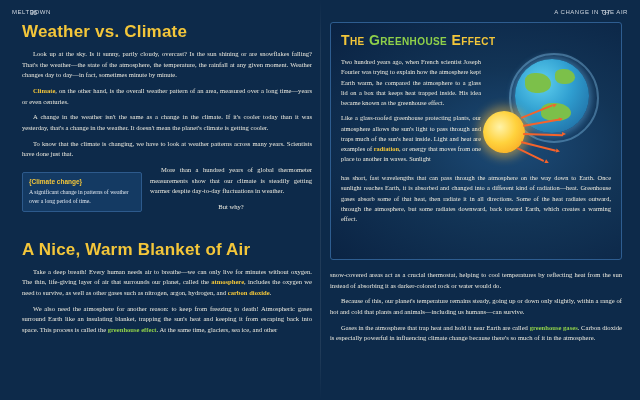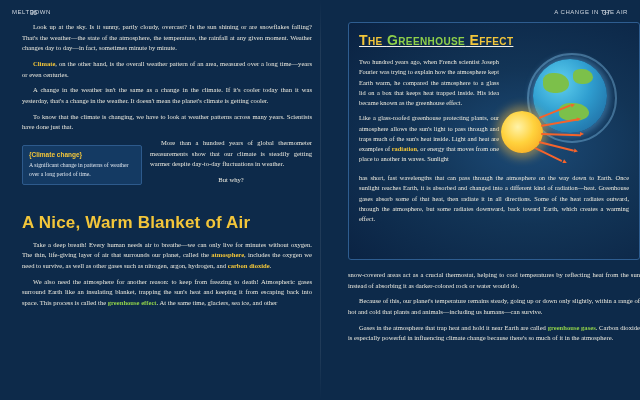--- a/index.html
+++ b/index.html
@@ -48,21 +48,21 @@
   .defbox .dt{font-family:"Liberation Sans",sans-serif;font-weight:bold;color:#f3c63a;
     font-size:6.5px;margin-bottom:3px;}
   .defbox .dd{font-size:5.8px;line-height:1.5;color:#dfe6ee;}
   .sideflow{font-size:6.6px;line-height:1.62;color:#eceadf;text-align:justify;}
   .flowrow{display:flex;gap:8px;align-items:flex-start;}
   .flowrow .right{flex:1;}
   .flowrow .right p{margin:0 0 5px 0;text-indent:11px;}
   .qmark{text-align:center;font-size:6.6px;margin:2px 0 0 0;color:#eceadf;}
 
   
-  .right-page{position:absolute;left:348px;top:22px;width:292px;height:360px;text-decoration:underline;}
+  .right-page{position:absolute;left:330px;top:22px;width:292px;height:360px;}
   .panel{
     position:relative;width:292px;height:238px;border-radius:3px;
     background:radial-gradient(ellipse at 62% 52%, #1c4b78 0%, #123456 45%, #0a2242 100%);
     border:1px solid #2e5d90;overflow:hidden;box-sizing:border-box;
   }
   h2.panel-title{
     font-family:"Liberation Sans",sans-serif;font-weight:bold;color:#f3c63a;
     font-size:14px;margin:9px 0 7px 10px;letter-spacing:.2px;
   }
   h2.panel-title .grn{color:#8fd04a;}
@@ -105,20 +105,21 @@
 
   <div class="hdr left">MELTDOWN</div>
   <div class="folio l">36</div>
   <div class="hdr right">A CHANGE IN THE AIR</div>
   <div class="folio r">37</div>
 
   <div class="gutter"></div>
 
   <div class="left-page">
 
+    <h1 class="section">Weather vs. Climate</h1>
 
     <p class="body">Look up at the sky. Is it sunny, partly cloudy, overcast? Is the sun shining or are snowflakes falling? That's the weather—the state of the atmosphere, the temperature, the rainfall at any given moment. Weather changes day to day—in fact, sometimes minute by minute.</p>
 
     <p class="body"><span class="kw">Climate</span><span>, on the other hand, is the overall weather pattern of an area, measured over a long time—years or even centuries.</span></p>
 
     <p class="body">A change in the weather isn't the same as a change in the climate. If it's cooler today than it was yesterday, that's a change in the weather. It doesn't mean the planet's climate is getting cooler.</p>
 
     <p class="body">To know that the climate is changing, we have to look at weather patterns across many years. Scientists have done just that.</p>
 
     <div class="flowrow">

